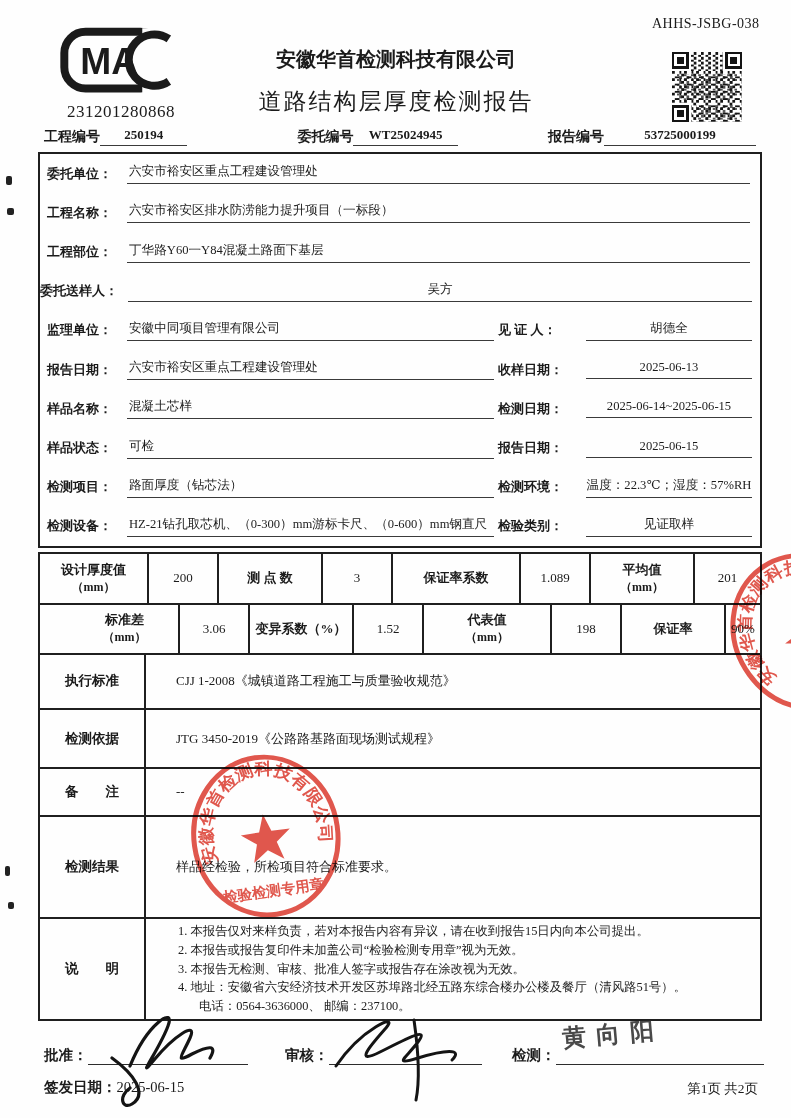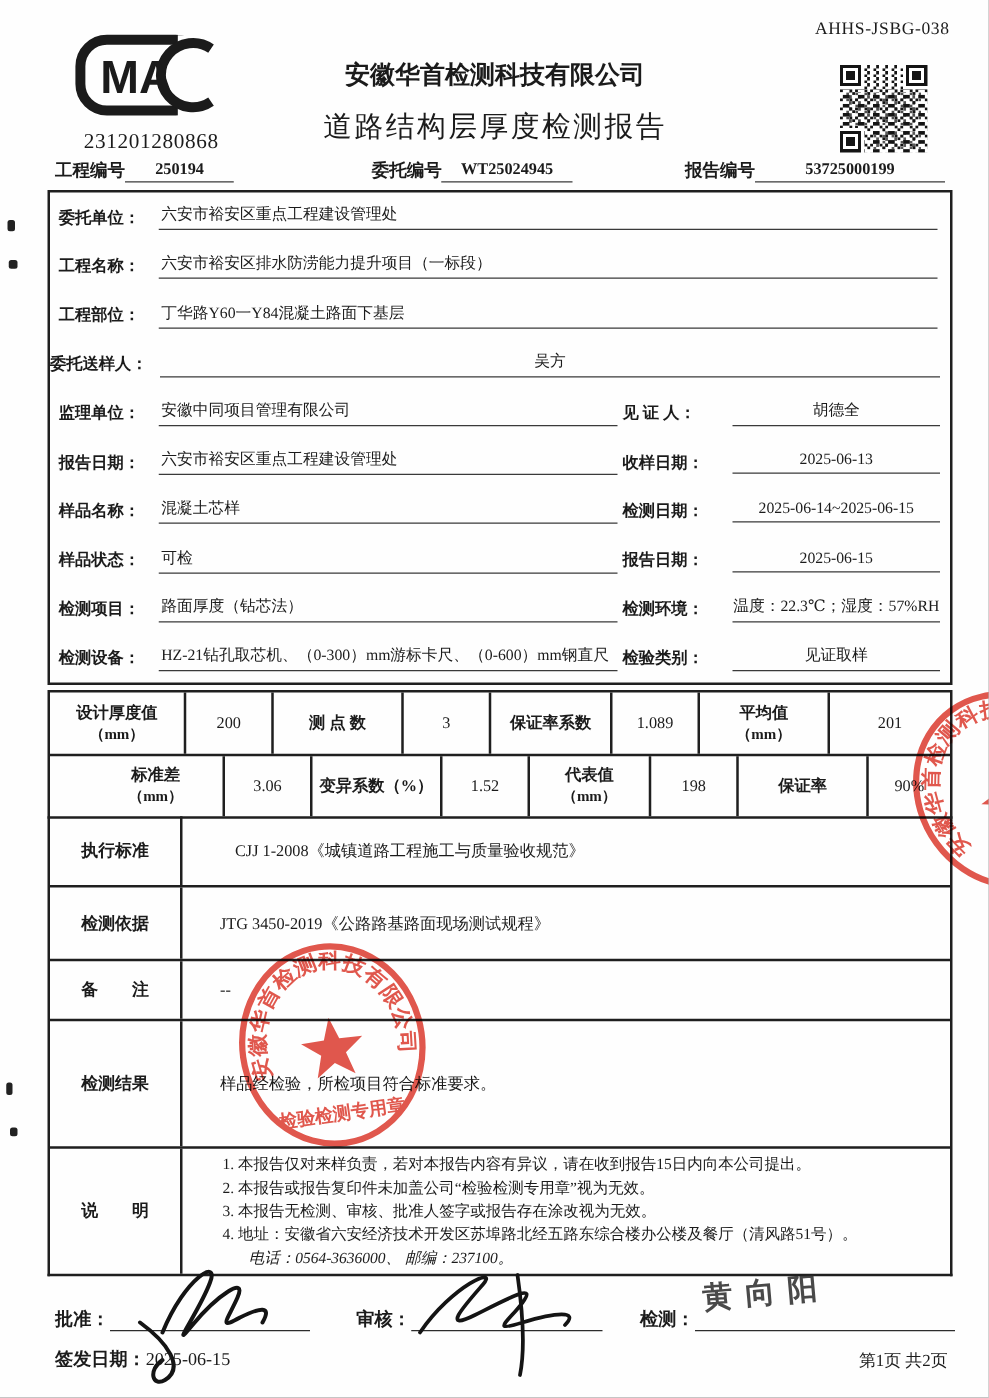--- a/index.html
+++ b/index.html
@@ -34,33 +34,33 @@
          border:2px solid #1f1f1f;box-sizing:border-box;display:flex;flex-direction:column;}
   .strow{flex:1;display:flex;}
   .strow + .strow{border-top:2px solid #1f1f1f;padding-left:31px;}
   .sc{display:flex;flex-direction:column;justify-content:center;align-items:center;
       font-size:13px;box-sizing:border-box;}
   .sc + .sc{border-left:2px solid #1f1f1f;}
   .sc .lab{font-weight:bold;}
   .sc .sub{font-weight:bold;font-size:12px;}
   .sc .sub:empty{display:none;}
   .w-lab1{width:107px;} .w-val1{width:70px;} .w-lab2{width:104px;} .w-val2{width:70px;}
-  .w-lab3{width:97px;} .w-val3{width:70px;} .w-lab4{width:104px;} .w-val4{flex:1;}
+  .w-lab3{width:128px;} .w-val3{width:70px;} .w-lab4{width:104px;} .w-val4{flex:1;}
   
   .stdtable{position:absolute;top:653px;left:38px;width:724px;
             border:2px solid #1f1f1f;border-top:none;box-sizing:border-box;display:flex;flex-direction:column;}
   .srow{display:flex;}
   .srow + .srow{border-top:2px solid #1f1f1f;}
   .slbl{width:106px;flex:none;border-right:2px solid #1f1f1f;display:flex;align-items:center;
         justify-content:center;font-weight:bold;font-size:13.5px;box-sizing:border-box;}
   .sval{flex:1;display:flex;align-items:center;padding:4px 10px;font-size:13px;margin-left:20px;}
-  .h-std{height:55px;gap:12px;} .h-basis{height:57px;} .h-result{height:100px;} .h-remark{height:46px;} .h-notes{height:100px;}
+  .h-std{height:55px;} .h-basis{height:57px;} .h-result{height:100px;} .h-remark{height:46px;} .h-notes{height:100px;}
   .notes-val{flex-direction:column;align-items:flex-start;justify-content:center;line-height:1.5;font-size:12.4px;padding-left:12px;}
   .note-line{white-space:nowrap;}
-  .note-cont{margin-left:21px;font-style:italic;}
+  .note-cont{margin-left:21px;}
   
   .sig{position:absolute;display:flex;align-items:flex-end;font-size:14.5px;}
   .sig-lbl{font-weight:bold;white-space:nowrap;}
   .sig-line{display:inline-block;border-bottom:1.8px solid #2c2c2c;height:22px;}
   .issue{position:absolute;top:1078px;left:44px;font-size:14.5px;}
   .issue b{font-weight:bold;}
   .pageinfo{position:absolute;top:1080px;left:600px;width:158px;text-align:right;font-size:13.5px;}
   .sigsvg{position:absolute;pointer-events:none;}
   .tester-name{position:absolute;top:1018px;left:562px;font-size:24px;letter-spacing:10px;
                transform:rotate(-5deg);color:#2a2a2a;font-weight:bold;opacity:.85;}

